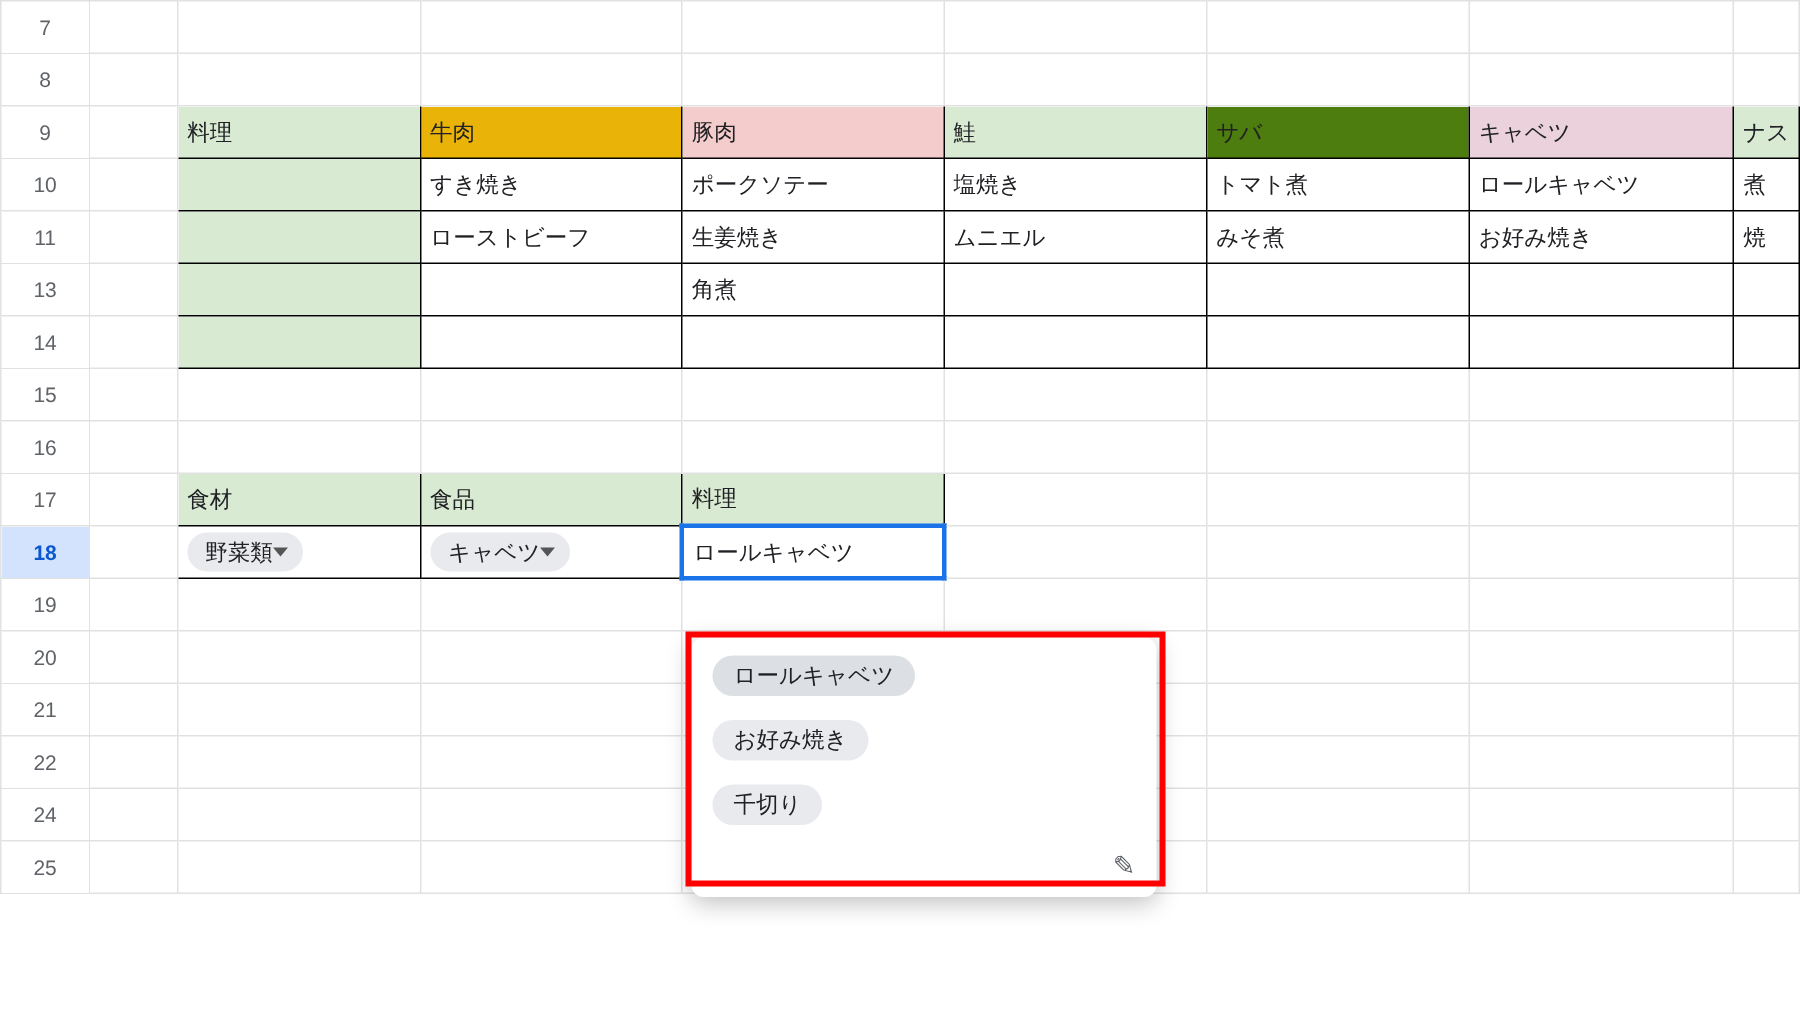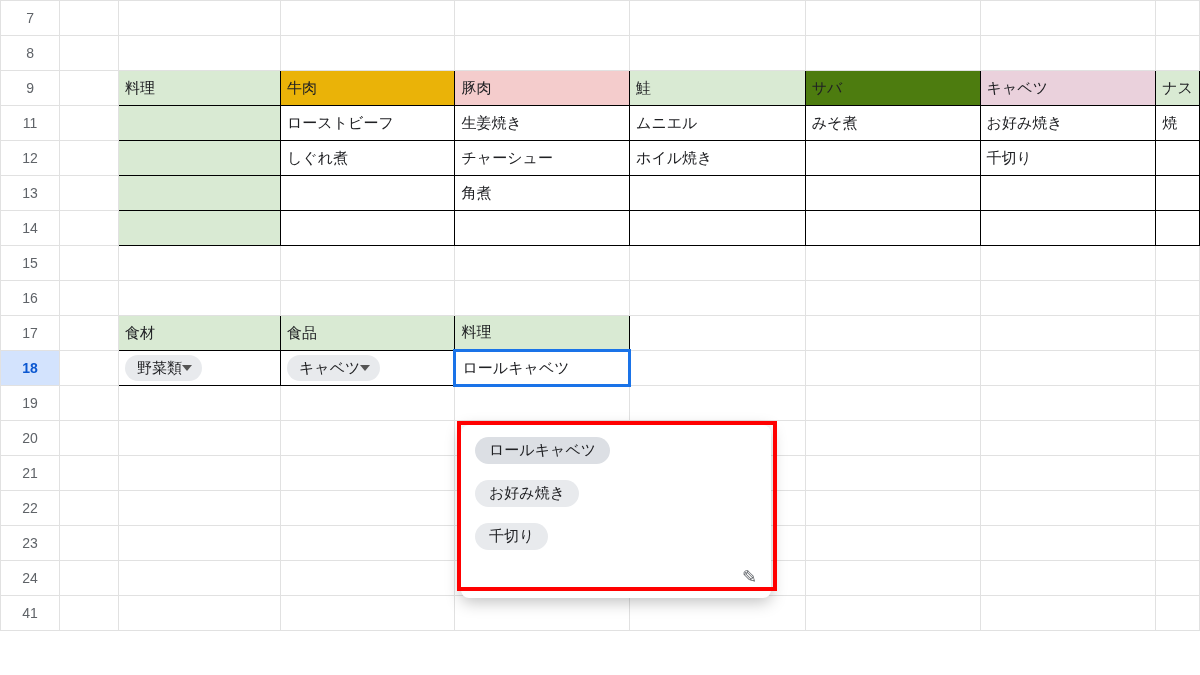--- a/index.html
+++ b/index.html
@@ -148,40 +148,40 @@
         <td></td>
         <td class="b hdr-料理">料理</td>
         <td class="b hdr-牛肉">牛肉</td>
         <td class="b hdr-豚肉">豚肉</td>
         <td class="b hdr-鮭">鮭</td>
         <td class="b hdr-サバ">サバ</td>
         <td class="b hdr-キャベツ">キャベツ</td>
         <td class="b hdr-ナス">ナス</td>
       </tr>
       <tr>
+        <th class="rowhead">10</th>
+        <td></td>
+        <td class="b greenish"></td>
+        <td class="b">すき焼き</td>
+        <td class="b">ポークソテー</td>
+        <td class="b">塩焼き</td>
+        <td class="b">トマト煮</td>
+        <td class="b">ロールキャベツ</td>
+        <td class="b">煮</td>
+      </tr>
+      <tr>
         <th class="rowhead">11</th>
         <td></td>
         <td class="b greenish"></td>
         <td class="b">ローストビーフ</td>
         <td class="b">生姜焼き</td>
         <td class="b">ムニエル</td>
         <td class="b">みそ煮</td>
         <td class="b">お好み焼き</td>
         <td class="b">焼</td>
-      </tr>
-      <tr>
-        <th class="rowhead">12</th>
-        <td></td>
-        <td class="b greenish"></td>
-        <td class="b">しぐれ煮</td>
-        <td class="b">チャーシュー</td>
-        <td class="b">ホイル焼き</td>
-        <td class="b"></td>
-        <td class="b">千切り</td>
-        <td class="b"></td>
       </tr>
       <tr>
         <th class="rowhead">13</th>
         <td></td>
         <td class="b greenish"></td>
         <td class="b"></td>
         <td class="b">角煮</td>
         <td class="b"></td>
         <td class="b"></td>
         <td class="b"></td>
@@ -286,43 +286,32 @@
         <td></td>
         <td></td>
         <td></td>
         <td></td>
         <td></td>
         <td></td>
         <td></td>
         <td></td>
       </tr>
       <tr>
-        <th class="rowhead">23</th>
-        <td></td>
-        <td></td>
-        <td></td>
-        <td></td>
-        <td></td>
-        <td></td>
-        <td></td>
-        <td></td>
-      </tr>
-      <tr>
         <th class="rowhead">24</th>
         <td></td>
         <td></td>
         <td></td>
         <td></td>
         <td></td>
         <td></td>
         <td></td>
         <td></td>
       </tr>
       <tr>
-        <th class="rowhead">41</th>
+        <th class="rowhead">25</th>
         <td></td>
         <td></td>
         <td></td>
         <td></td>
         <td></td>
         <td></td>
         <td></td>
         <td></td>
       </tr>
     </tbody>

